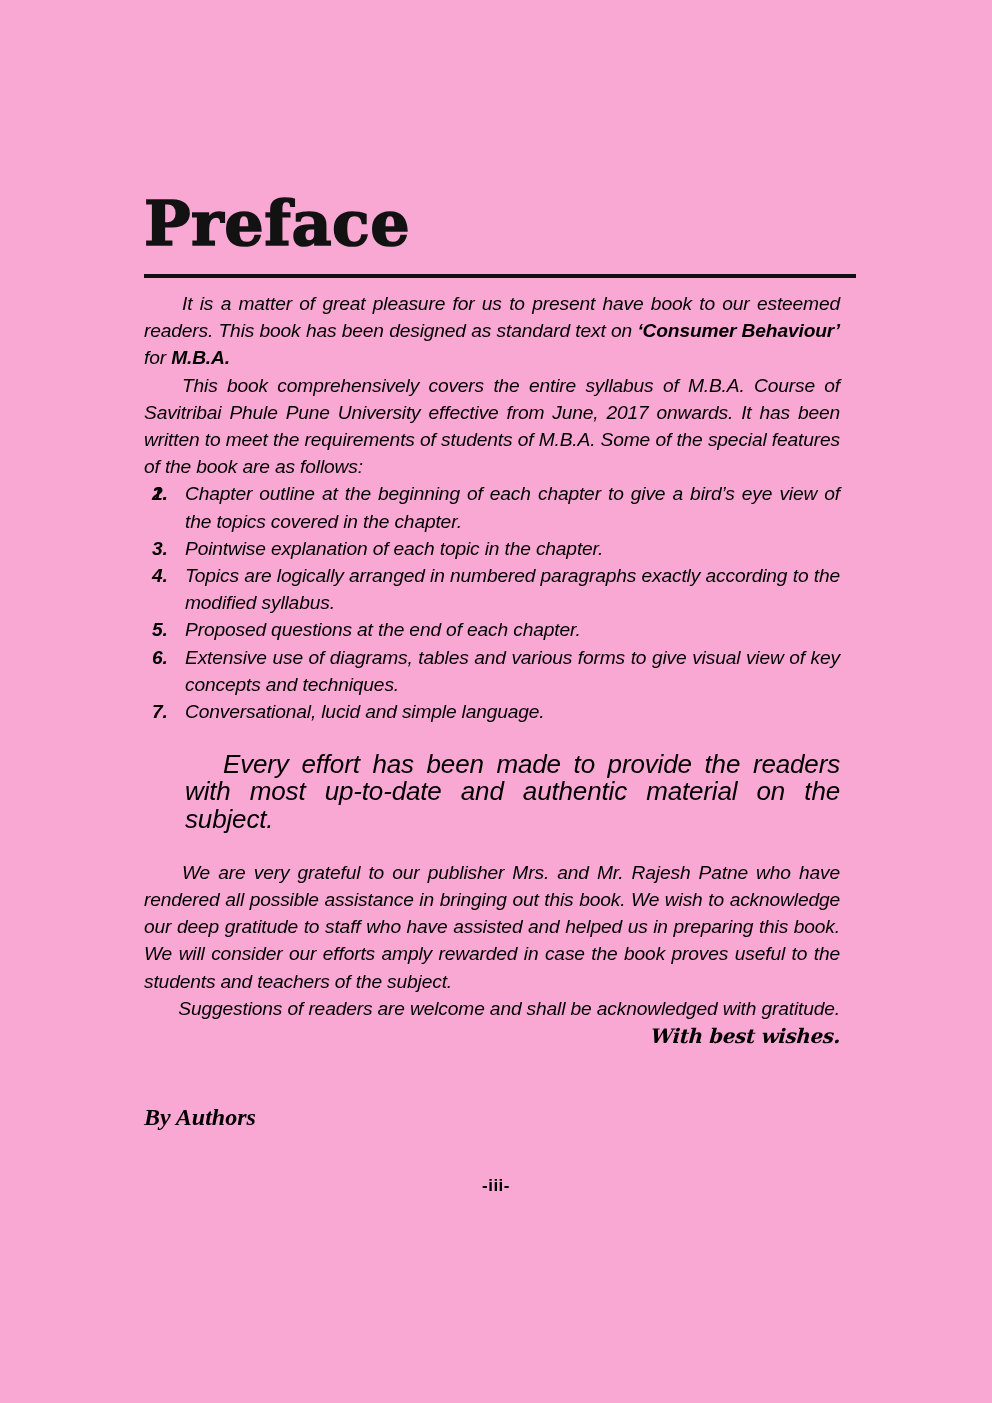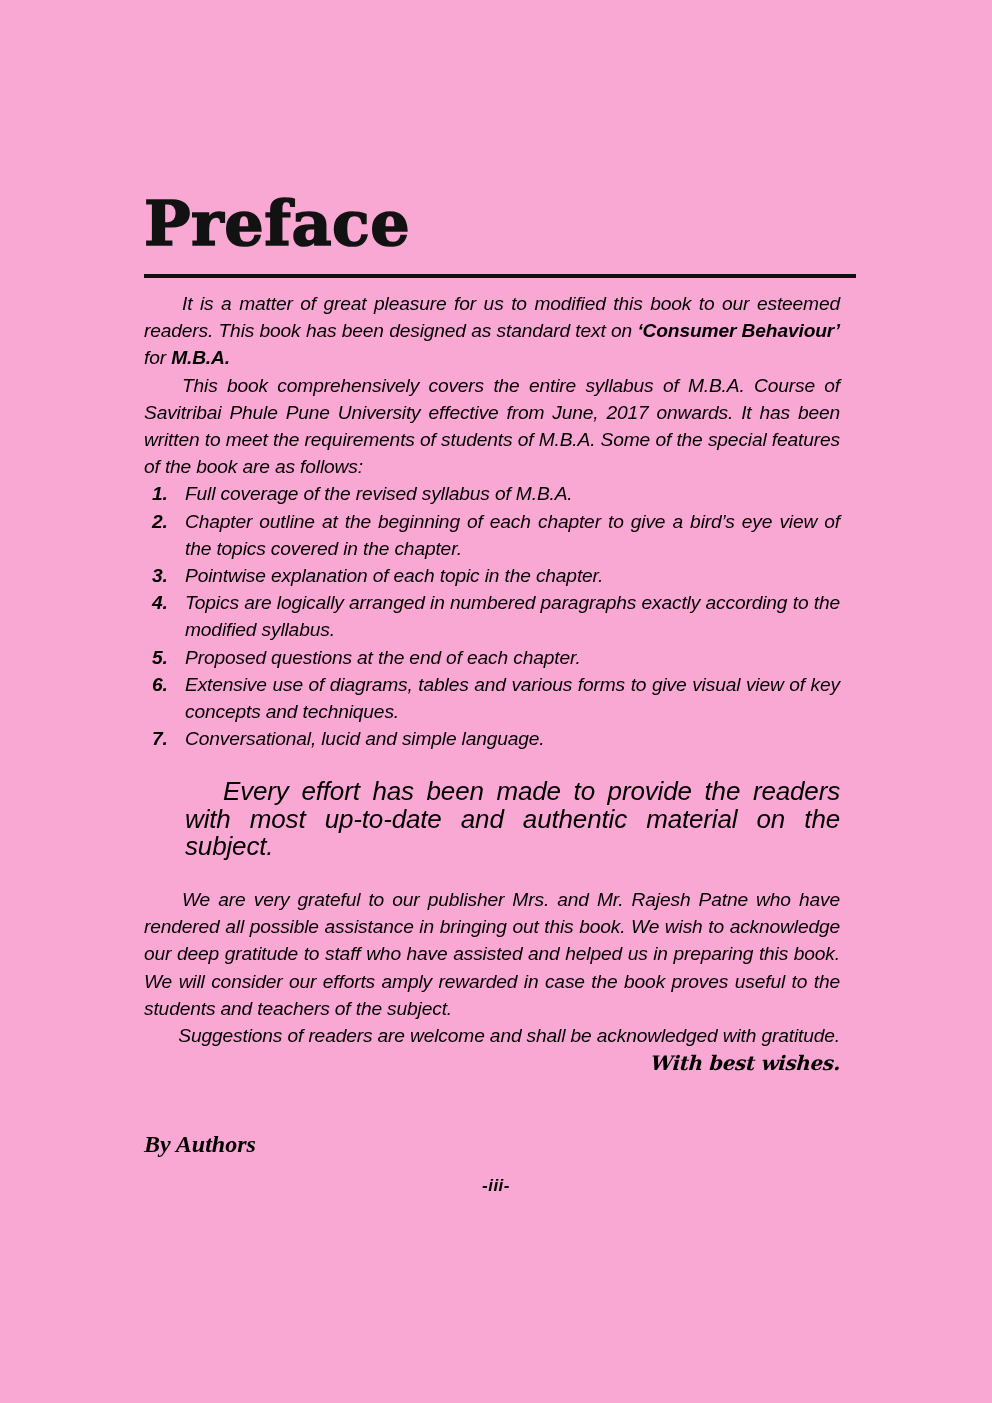--- a/index.html
+++ b/index.html
@@ -131,43 +131,41 @@
 
   .folio {
     position: absolute;
     left: 0;
     top: 1176px;
     width: 992px;
     text-align: center;
     font-size: 17px;
     font-weight: 700;
     letter-spacing: 0.5px;
-    font-style: italic;
   }
 </style>
 </head>
 <body>
 
 <div class="page">
 
   <div class="title-block">
     <h1 class="page-title">Preface</h1>
     <div class="title-rule"></div>
   </div>
 
   <div class="content">
 
-    <p class="para indent"><span>It is a matter of great pleasure for us to modified this book to our esteemed readers. This book has been designed as standard text on </span><span class="b">‘Consumer Behaviour’</span><span> for </span><span class="b">M.B.A.</span></p>
+    <p class="para indent"><span>It is a matter of great pleasure for us to present have book to our esteemed readers. This book has been designed as standard text on </span><span class="b">‘Consumer Behaviour’</span><span> for </span><span class="b">M.B.A.</span></p>
 
     <p class="para indent">This book comprehensively covers the entire syllabus of M.B.A. Course of Savitribai Phule Pune University effective from June, 2017 onwards. It has been written to meet the requirements of students of M.B.A. Some of the special features of the book are as follows:</p>
 
     <ol class="list">
       <li class="list-item">
         <span class="num">1.</span>
-        <span>Full coverage of the revised syllabus of M.B.A.</span>
       </li>
       <li class="list-item">
         <span class="num">2.</span>
         <span>Chapter outline at the beginning of each chapter to give a bird’s eye view of the topics covered in the chapter.</span>
       </li>
       <li class="list-item">
         <span class="num">3.</span>
         <span>Pointwise explanation of each topic in the chapter.</span>
       </li>
       <li class="list-item">

